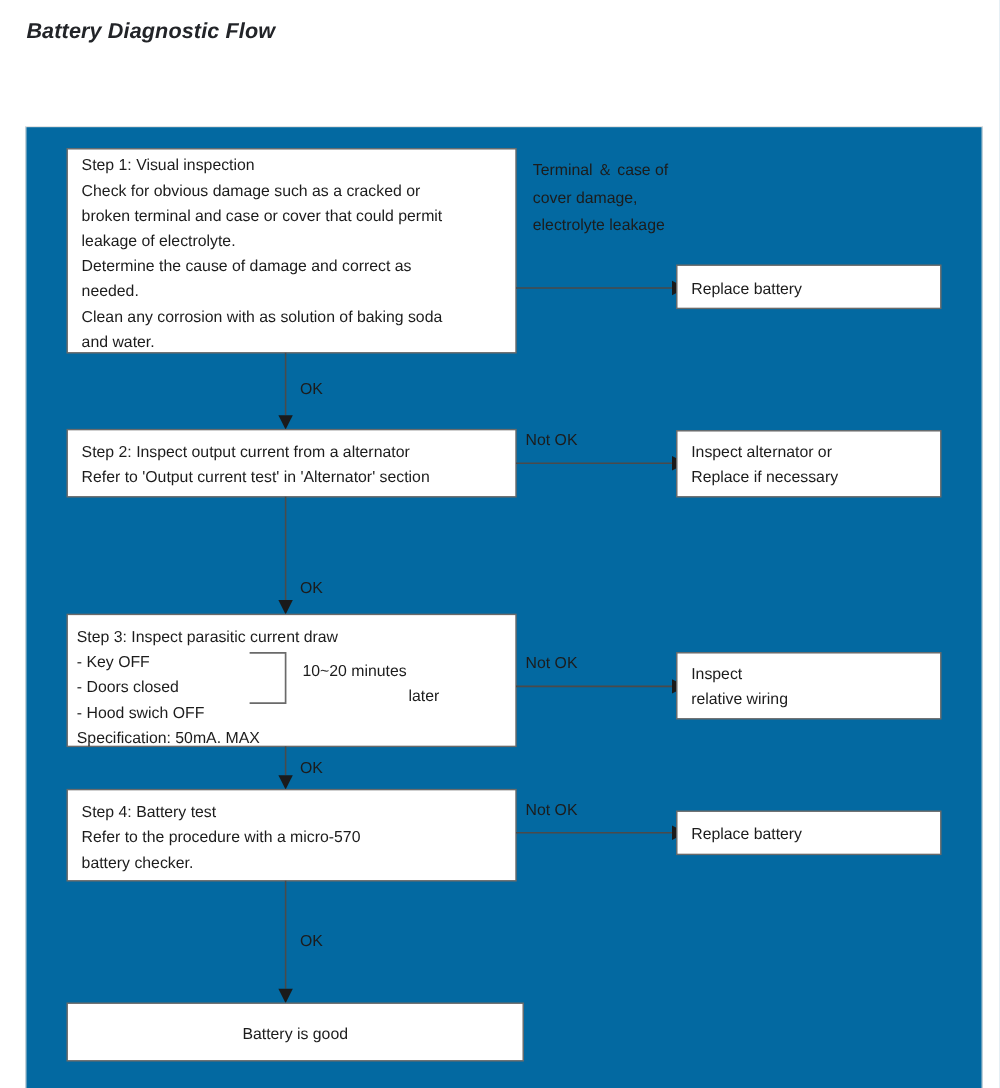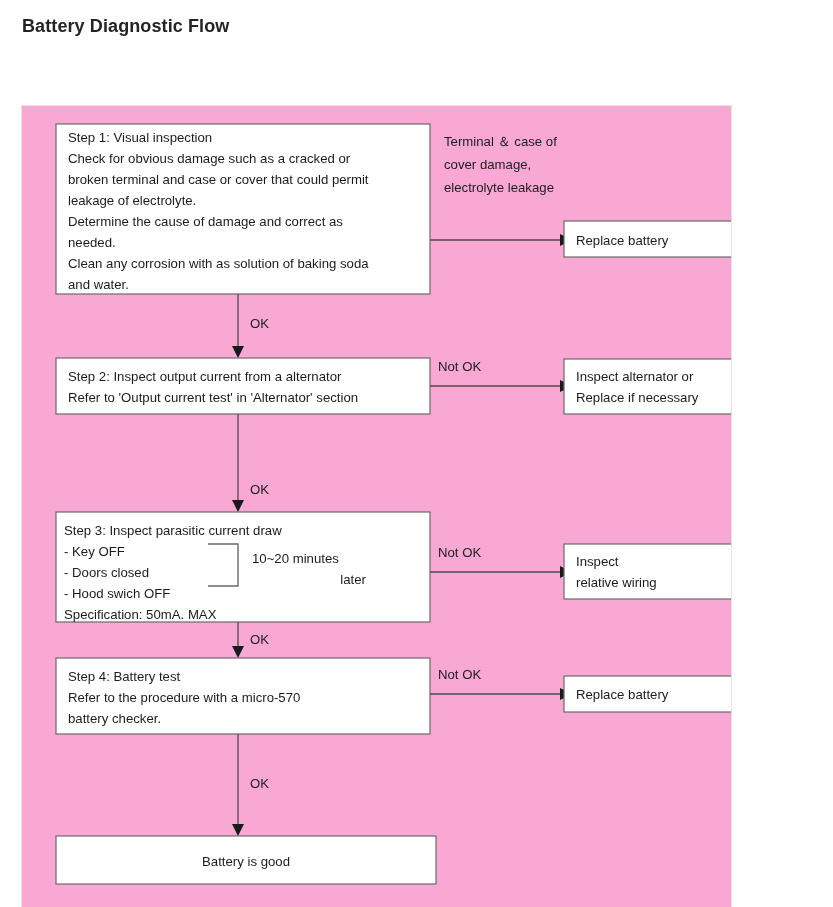--- a/index.html
+++ b/index.html
@@ -19,28 +19,29 @@
   }
   #page-title {
     position: absolute;
     left: 22px;
     top: 16px;
     font-size: 18px;
     font-weight: bold;
     color: #222428;
     letter-spacing: 0.1px;
     white-space: nowrap;
+    font-style: italic;
   }
   #flow-card {
     position: absolute;
     left: 21px;
     top: 105px;
-    width: 711px;
+    width: 798px;
     height: 802px;
-    background: #f9a8d4;
+    background: #0369a1;
     border: 1px solid #e3e3e3;
     border-bottom: none;
     box-sizing: border-box;
     overflow: hidden;
   }
   svg#flow-svg {
     position: absolute;
     left: 0;
     top: 0;
     display: block;

